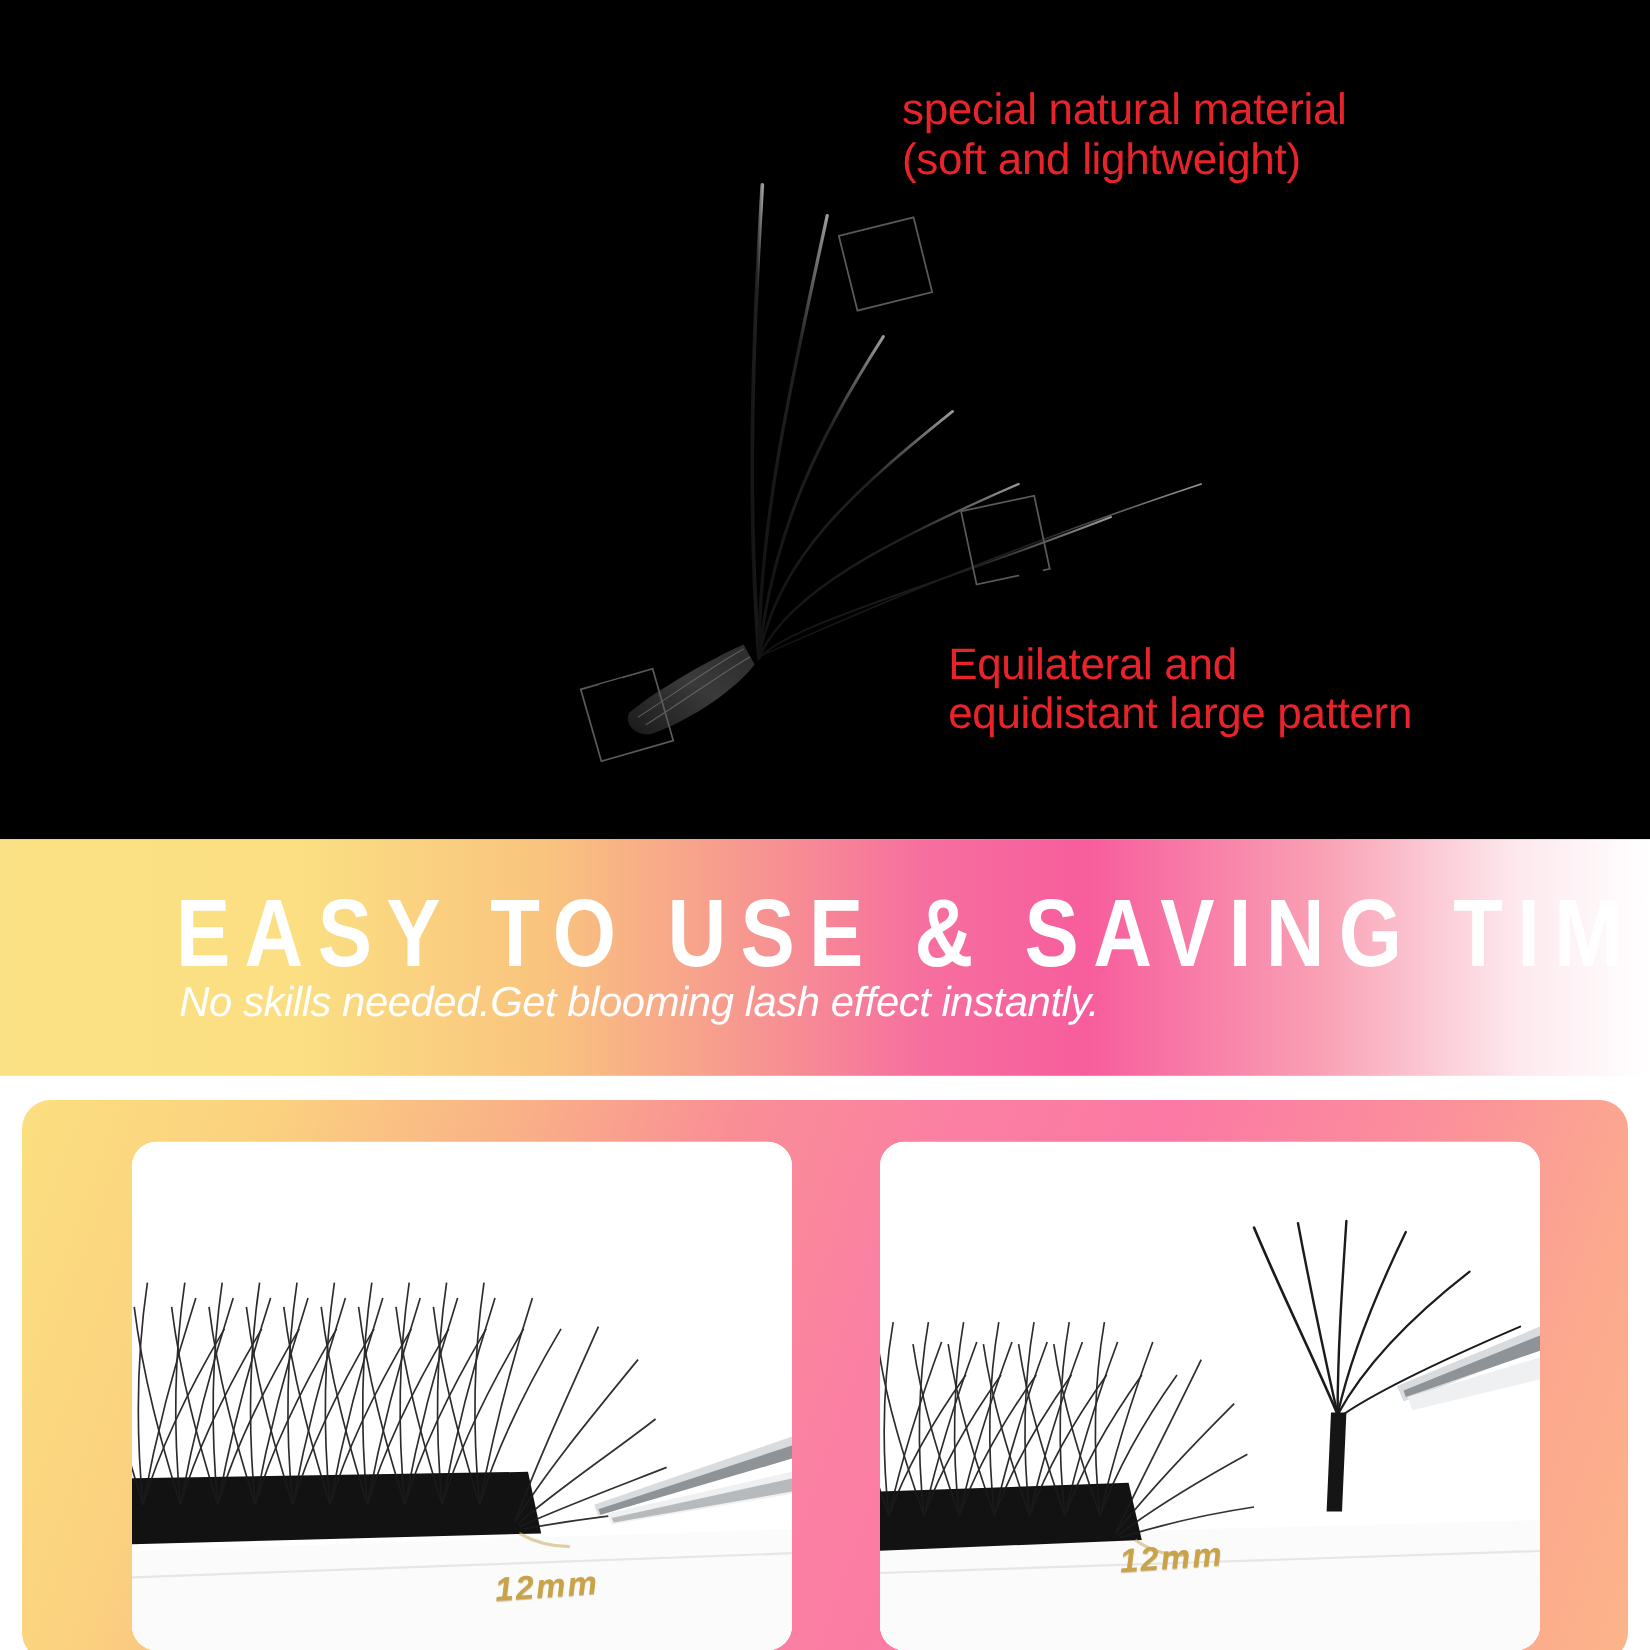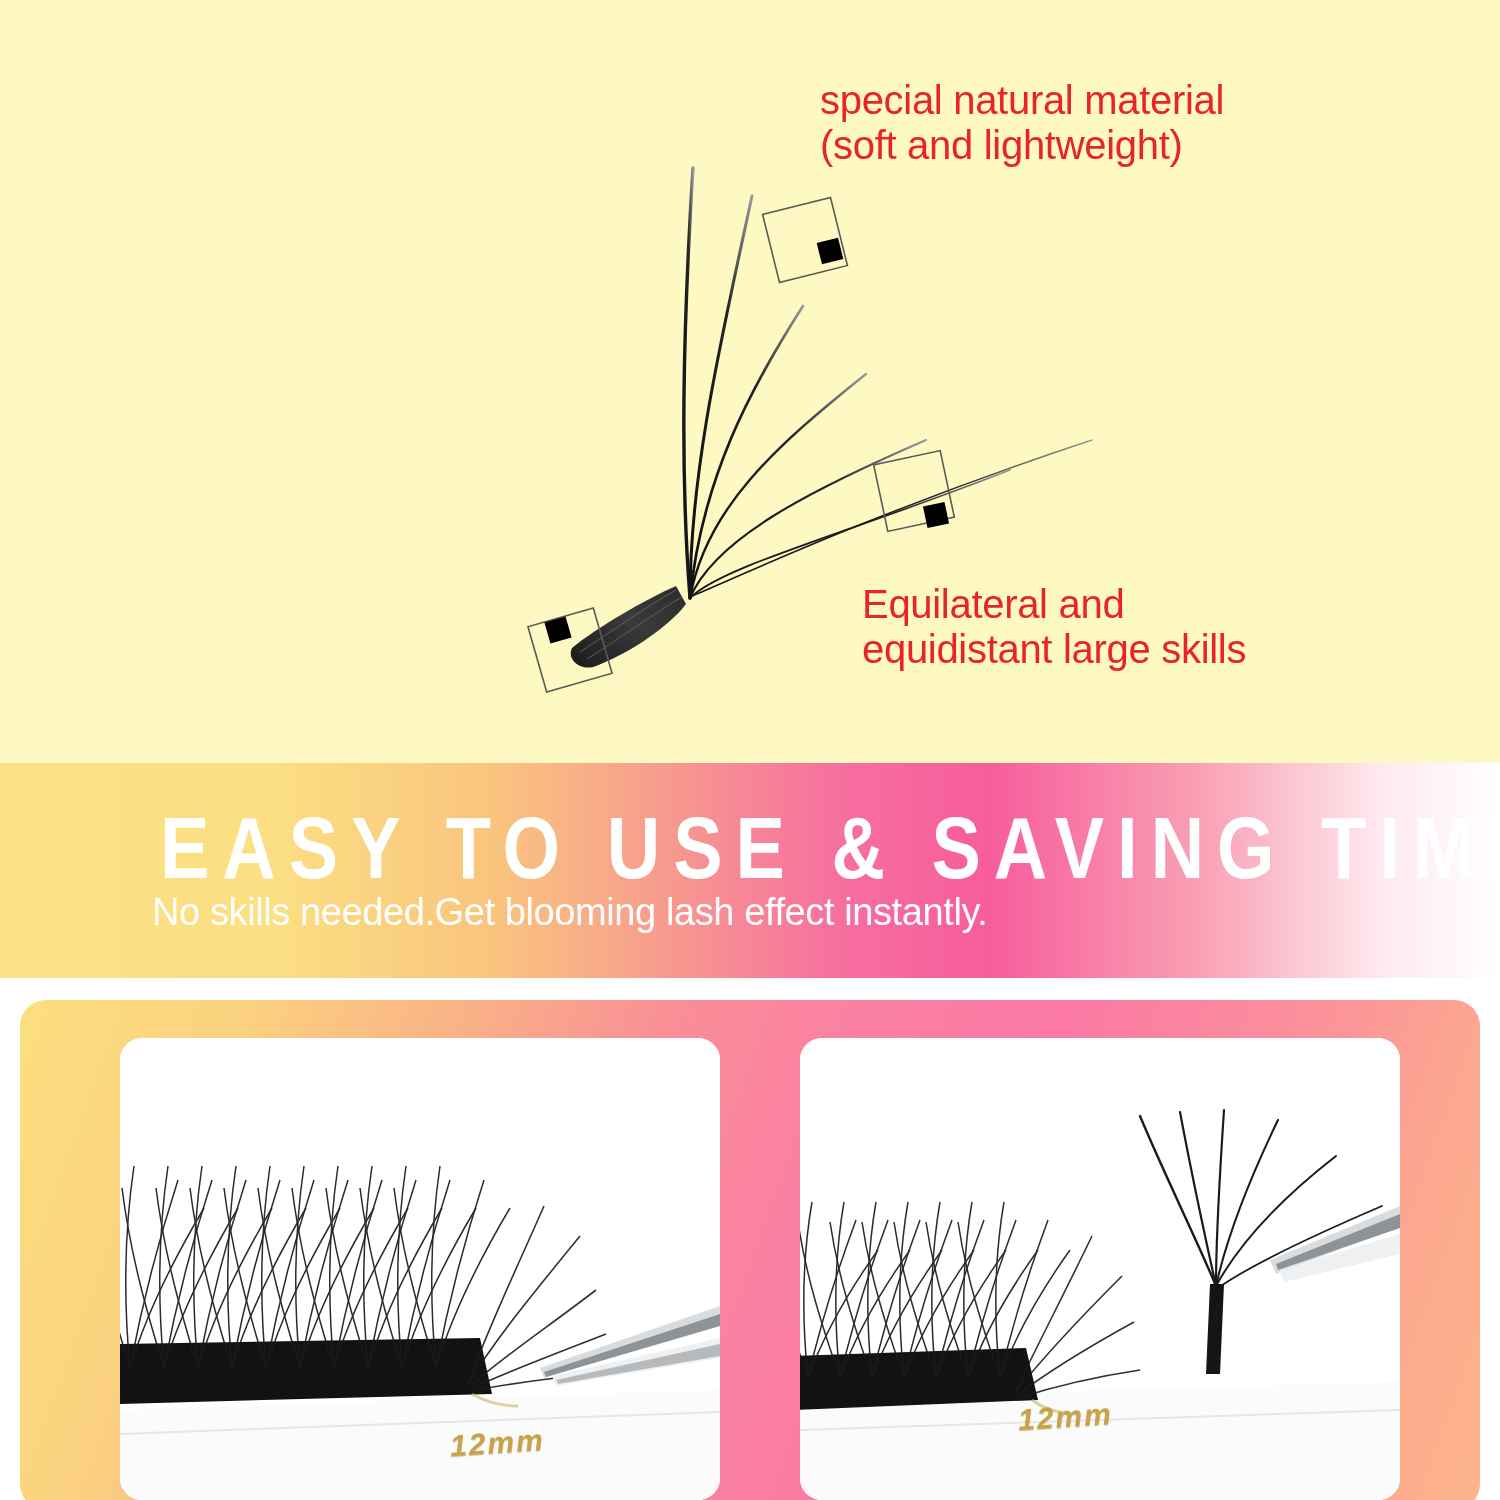--- a/index.html
+++ b/index.html
@@ -7,21 +7,21 @@
     width:1500px;height:1500px;
     background:#ffffff;
     font-family:"Liberation Sans", sans-serif;
     overflow:hidden;
     position:relative;
   }
 
   
   .hero{
     position:absolute;left:0;top:0;width:1500px;height:763px;
-    background:#fef9c3;overflow:hidden;
+    background:#000000;overflow:hidden;
   }
   .hero-svg{position:absolute;left:0;top:0;width:1500px;height:763px;}
 
   .callout{
     position:absolute;
     color:#e8232a;
     font-size:40px;
     line-height:1.12;
     white-space:pre-line;
     letter-spacing:-0.3px;
@@ -50,26 +50,27 @@
     color:#ffffff;
     font-size:74px;
     font-weight:bold;
     letter-spacing:13px;
     line-height:1;
     transform:scaleY(1.18);
     transform-origin:left top;
     white-space:nowrap;
   }
   .banner-sub{
-    position:absolute;left:152px;top:130px;
+    position:absolute;left:163px;top:130px;
     color:#ffffff;
     font-size:38px;
     letter-spacing:-0.4px;
     line-height:1;
     white-space:nowrap;
+    font-style:italic;
   }
 
   
   .photo-panel{
     position:absolute;left:20px;top:1000px;width:1460px;height:510px;
     border-radius:26px;
     background:linear-gradient(110deg,
         #fbdf80 0%,
         #fbd17f 14%,
         #f9b087 28%,
@@ -152,21 +153,21 @@
       <rect x="536" y="616" width="68" height="68" transform="rotate(-16 570 650)" fill="none" stroke="#5a5a5a" stroke-width="1.6"></rect>
       <rect x="547" y="619" width="22" height="22" transform="rotate(-16 558 630)" fill="#000000"></rect>
     </g>
   </svg>
 
   <div class="callout callout-material">special natural material
 (soft and lightweight)</div>
 
 
   <div class="callout callout-pattern">Equilateral and
-equidistant large skills</div>
+equidistant large pattern</div>
 </div>
 
 <div class="banner">
   <div class="banner-title">EASY TO USE &amp; SAVING TIME</div>
   <div class="banner-sub">No skills needed.Get blooming lash effect instantly.</div>
 </div>
 
 <div class="photo-panel">
 
   <div class="photo-card card-left">

